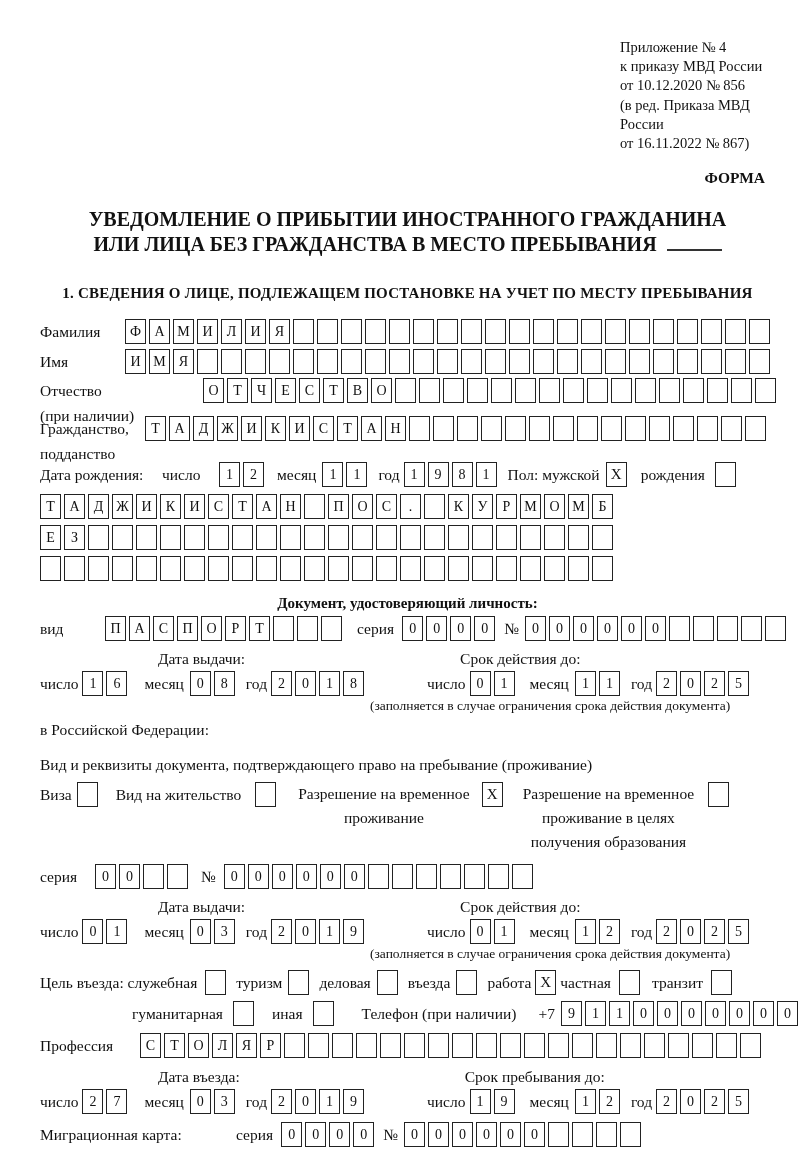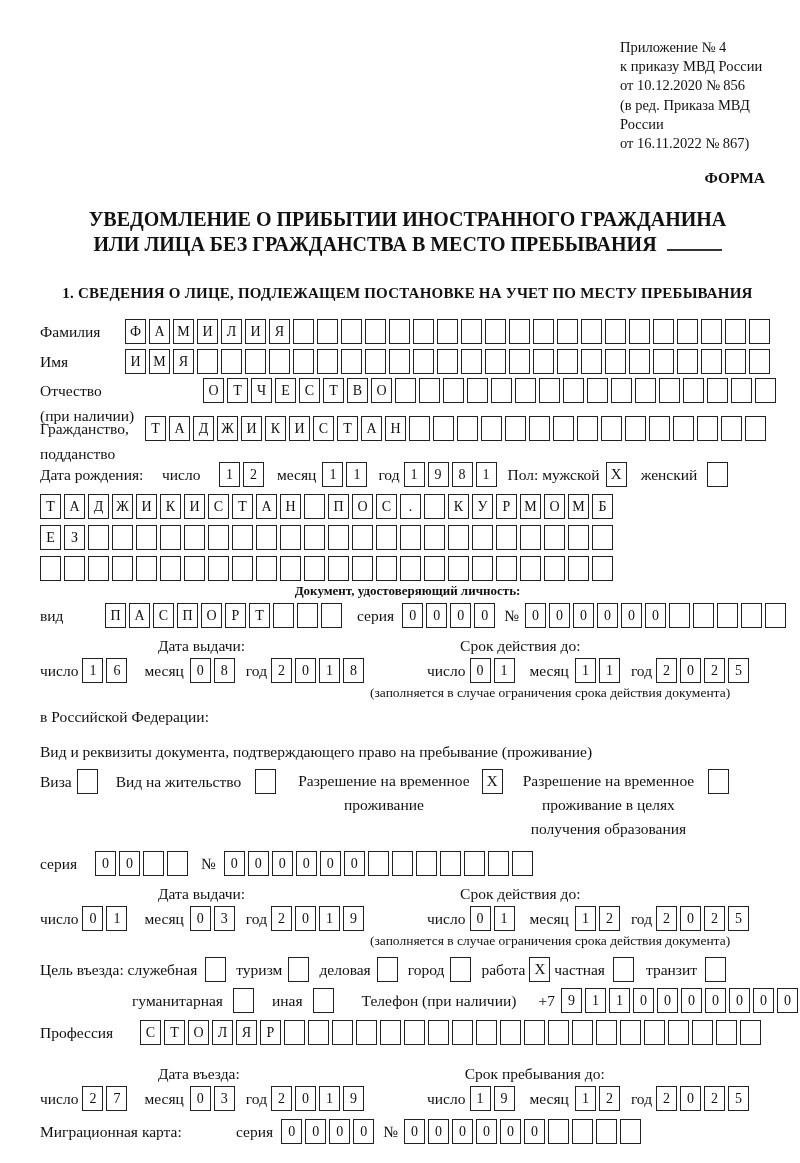--- a/index.html
+++ b/index.html
@@ -198,21 +198,21 @@
       </span>
     <span class="word" style="margin:0 4px 0 8px;">год</span>
     <span class="boxes">
         <span class="cb">1</span>
         <span class="cb">9</span>
         <span class="cb">8</span>
         <span class="cb">1</span>
       </span>
     <span class="word" style="margin-left:8px; margin-right:6px;">Пол: мужской</span>
     <span class="chk">X</span>
-    <span class="word" style="margin:0 10px 0 14px;">женский</span>
+    <span class="word" style="margin:0 10px 0 14px;">рождения</span>
     <span class="chk"></span>
   </div>
 
   <div class="line" style="margin-top:7px;">
     <span>
       <span class="boxes" style="margin-bottom:6px;">
           <span class="cb">Т</span>
           <span class="cb">А</span>
           <span class="cb">Д</span>
           <span class="cb">Ж</span>
@@ -285,21 +285,21 @@
           <span class="cb"></span>
           <span class="cb"></span>
           <span class="cb"></span>
           <span class="cb"></span>
           <span class="cb"></span>
           <span class="cb"></span>
         </span>
     </span>
   </div>
 
-  <div class="ctr b" style="font-size:13px; margin-top:2px;">Документ, удостоверяющий личность:</div>
+  <div class="ctr b" style="font-size:15px; margin-top:14px;">Документ, удостоверяющий личность:</div>
 
   <div class="line" style="margin-top:4px;justify-content:space-between;">
     <span class="word" style="width:65px;">вид</span>
     <span class="boxes">
         <span class="cb">П</span>
         <span class="cb">А</span>
         <span class="cb">С</span>
         <span class="cb">П</span>
         <span class="cb">О</span>
         <span class="cb">Р</span>
@@ -462,21 +462,21 @@
   </div>
   <div class="note" style="margin-left:330px; margin-top:2px;">(заполняется в случае ограничения срока действия документа)</div>
 
   <div class="line" style="margin-top:8px;">
     <span class="word" style="margin-right:8px;">Цель въезда: служебная</span>
     <span class="chk"></span>
     <span class="word" style="margin:0 6px 0 10px;">туризм</span>
     <span class="chk"></span>
     <span class="word" style="margin:0 6px 0 10px;">деловая</span>
     <span class="chk"></span>
-    <span class="word" style="margin:0 6px 0 10px;">город</span>
+    <span class="word" style="margin:0 6px 0 10px;">въезда</span>
     <span class="chk"></span>
     <span class="word" style="margin:0 4px 0 10px;">работа</span>
     <span class="chk">X</span>
     <span class="word" style="margin:0 8px 0 4px;">частная</span>
     <span class="chk"></span>
     <span class="word" style="margin:0 8px 0 12px;">транзит</span>
     <span class="chk"></span>
   </div>
   <div class="line" style="margin-top:6px;">
     <span class="word" style="margin-left:92px; margin-right:10px;">гуманитарная</span>
@@ -524,21 +524,21 @@
         <span class="cb"></span>
         <span class="cb"></span>
         <span class="cb"></span>
         <span class="cb"></span>
         <span class="cb"></span>
         <span class="cb"></span>
         <span class="cb"></span>
       </span>
   </div>
 
-  <div class="line" style="margin-top:16px;">
+  <div class="line" style="margin-top:6px;">
     <span class="word" style="margin-left:118px;">Дата въезда:</span>
     <span class="word" style="margin-left:225px;">Срок пребывания до:</span>
   </div>
   <div class="line">
     <span class="word" style="margin-right:4px;">число</span>
     <span class="boxes">
         <span class="cb">2</span>
         <span class="cb">7</span>
       </span>
     <span class="word" style="margin:0 6px 0 14px;">месяц</span>

